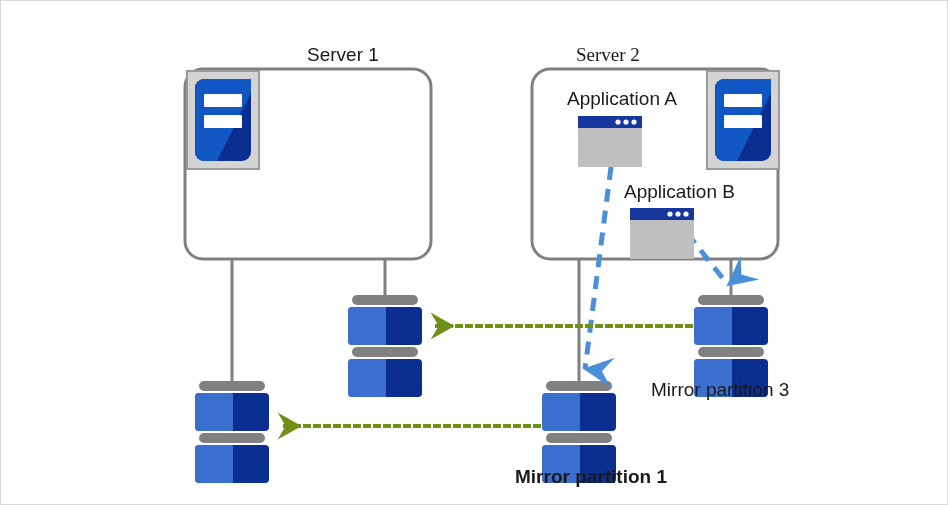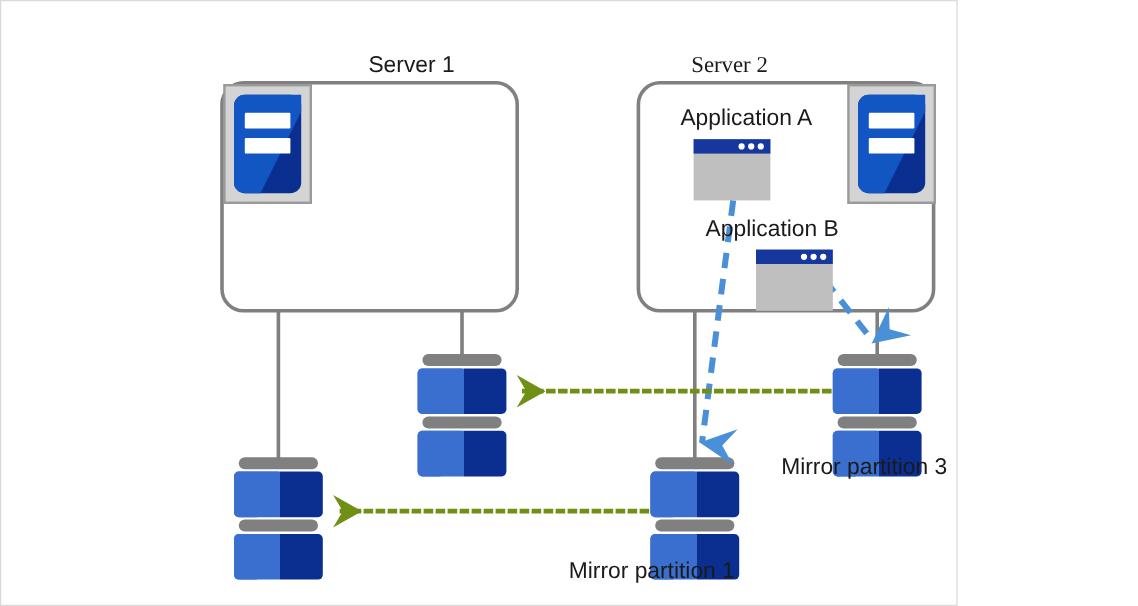--- a/index.html
+++ b/index.html
@@ -5,21 +5,21 @@
   html, body {
     margin: 0;
     padding: 0;
     background: #ffffff;
   }
   body {
     font-family: "Liberation Sans", sans-serif;
   }
   #canvas {
     position: relative;
-    width: 798px;
+    width: 948px;
     height: 505px;
     background: #ffffff;
     border: 1px solid #d9d9d9;
     box-sizing: border-box;
     overflow: hidden;
   }
   #svg-layer {
     position: absolute;
     left: 0;
     top: 0;
@@ -165,20 +165,20 @@
       <circle cx="685" cy="213" r="2.6" fill="#ffffff"></circle>
     </g>
   </svg>
 
   <div class="lbl lbl-server" style="left:306px; top:44px;">Server 1</div>
 
   <div class="lbl lbl-server" style="left:575px; top:44px;font-family:Liberation Serif, serif;">Server 2</div>
 
   <div class="lbl lbl-app" style="left:566px; top:88px;text-align:right;">Application  A</div>
 
-  <div class="lbl lbl-app" style="left:587px; top:181px;">Application  B</div>
+  <div class="lbl lbl-app" style="left:623px; top:181px;">Application  B</div>
 
   <div class="lbl lbl-part" style="left:650px; top:379px;">Mirror partition 3</div>
 
-  <div class="lbl lbl-part" style="left:473px; top:466px;">Mirror partition 1</div>
+  <div class="lbl lbl-part" style="left:514px; top:466px;font-weight:bold;">Mirror partition 1</div>
 
 
 </div>
 
 </body></html>

